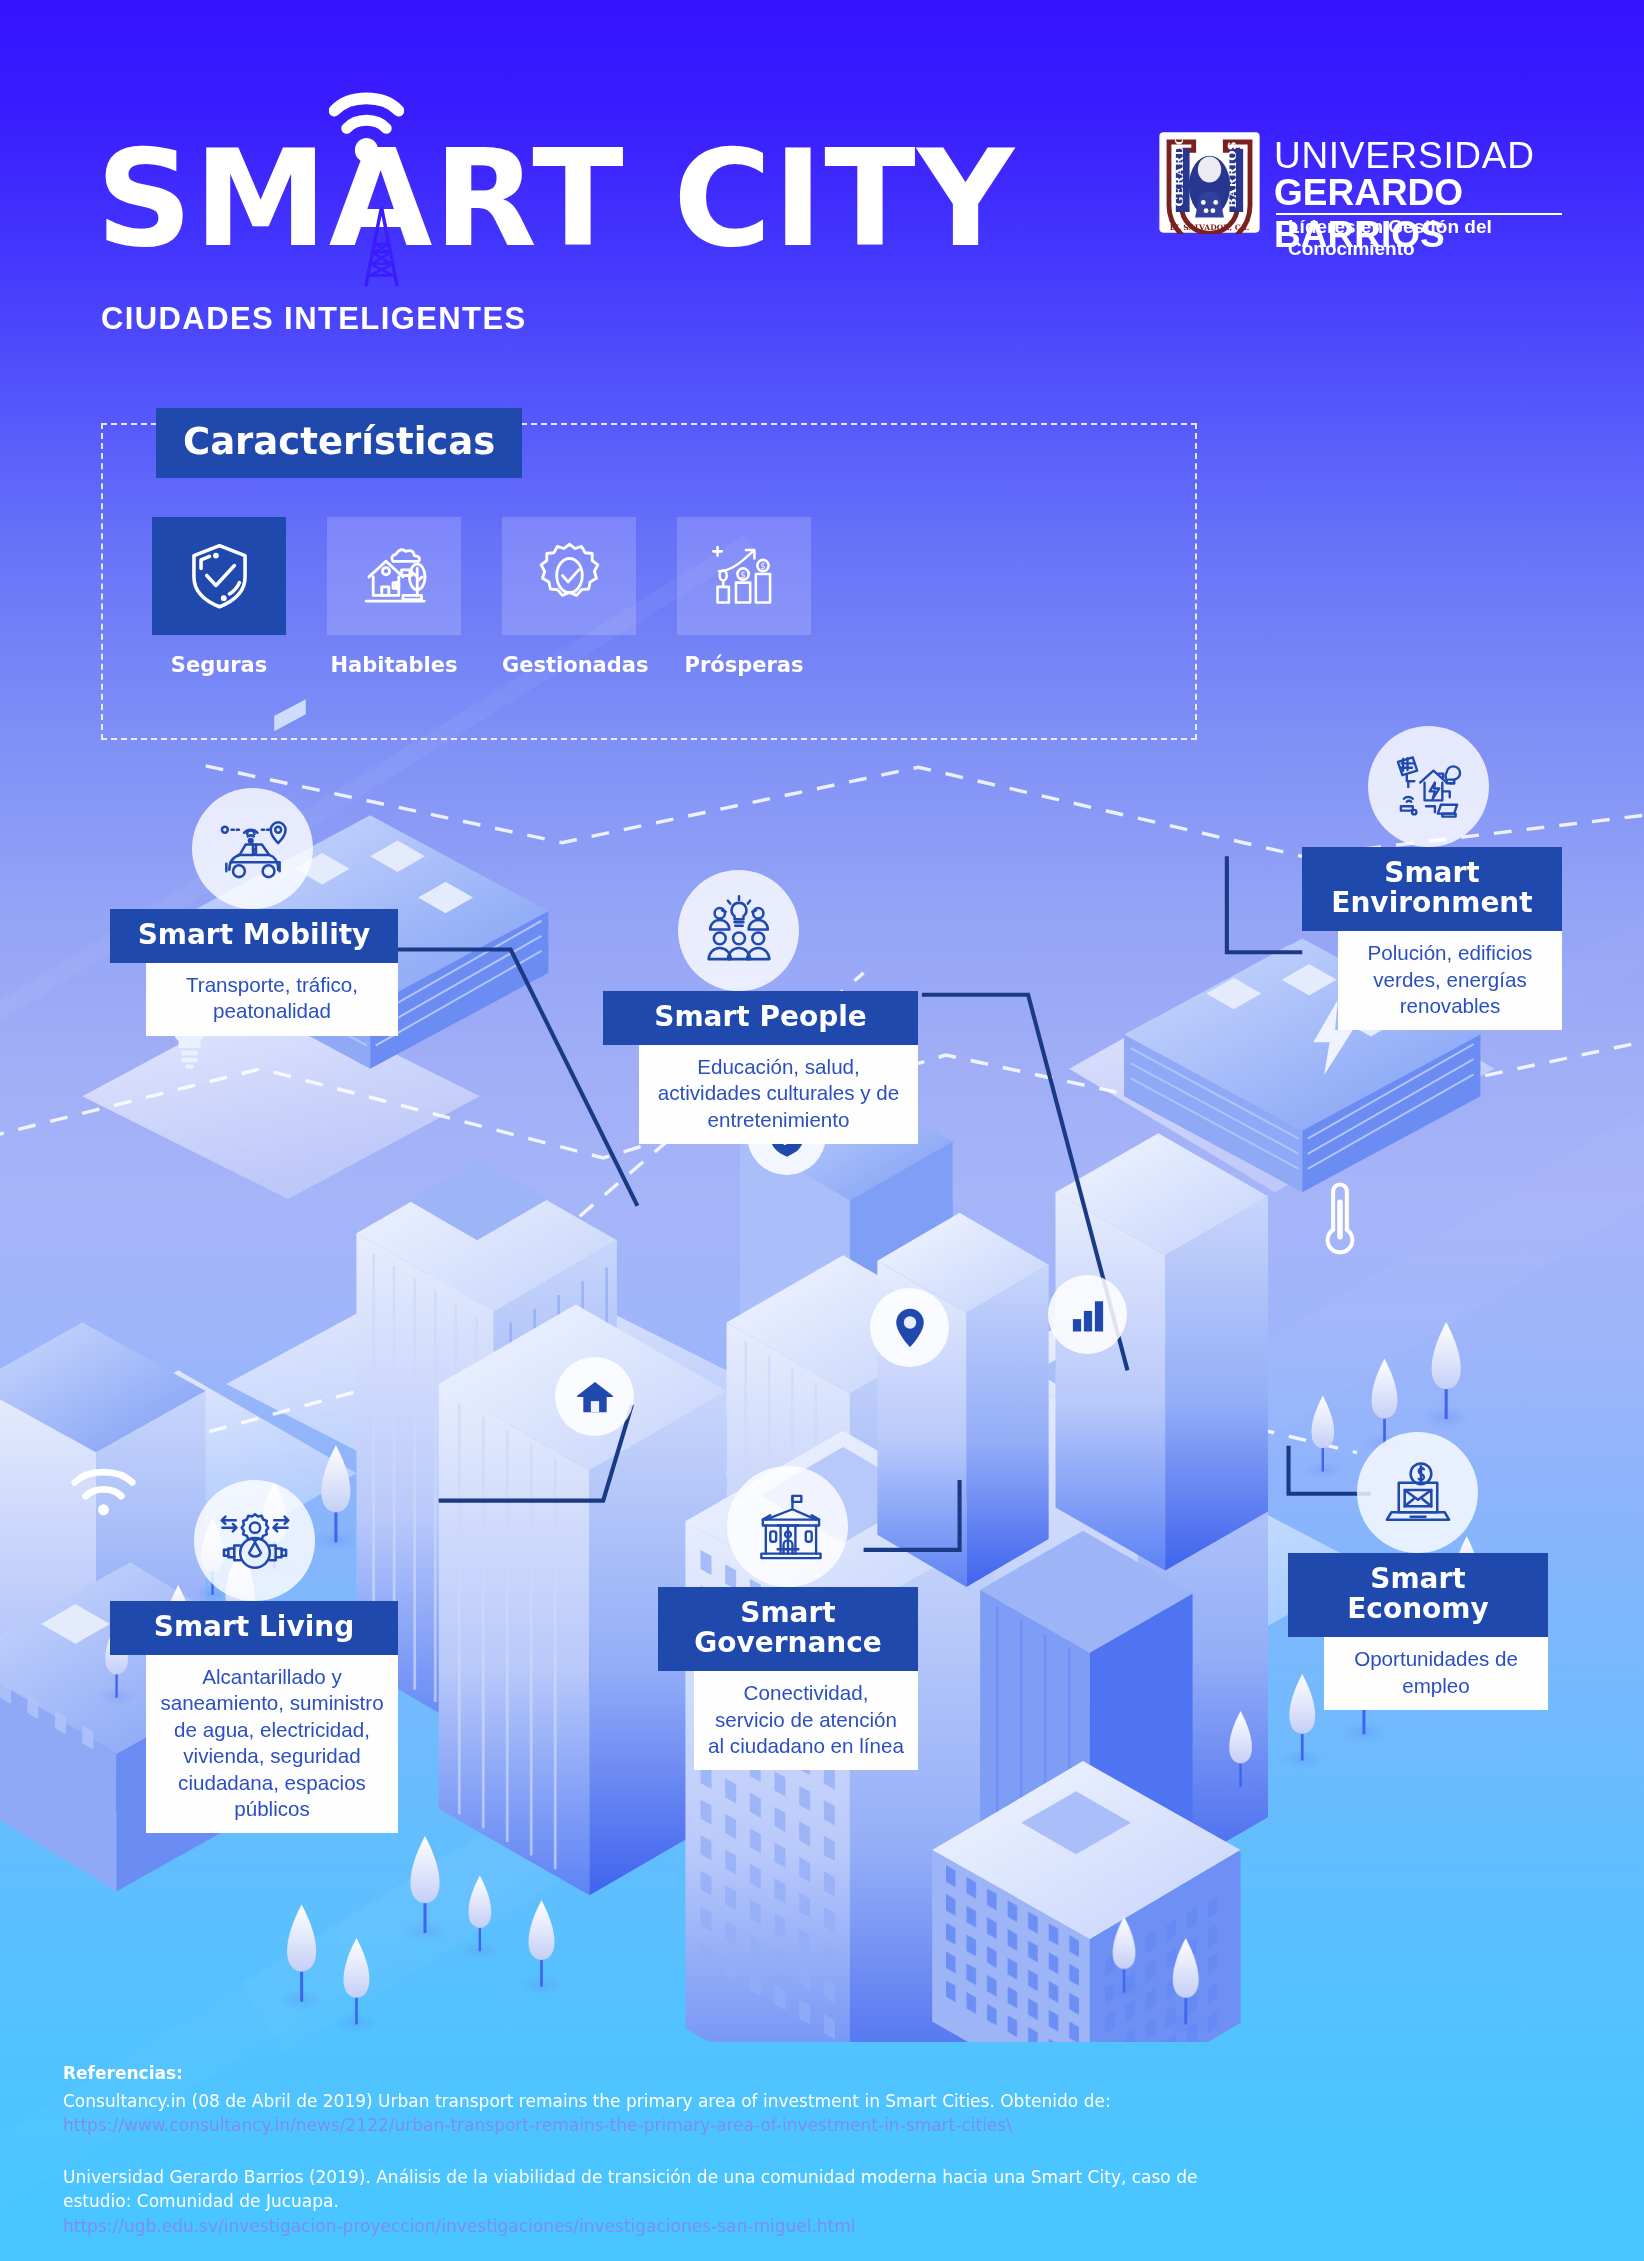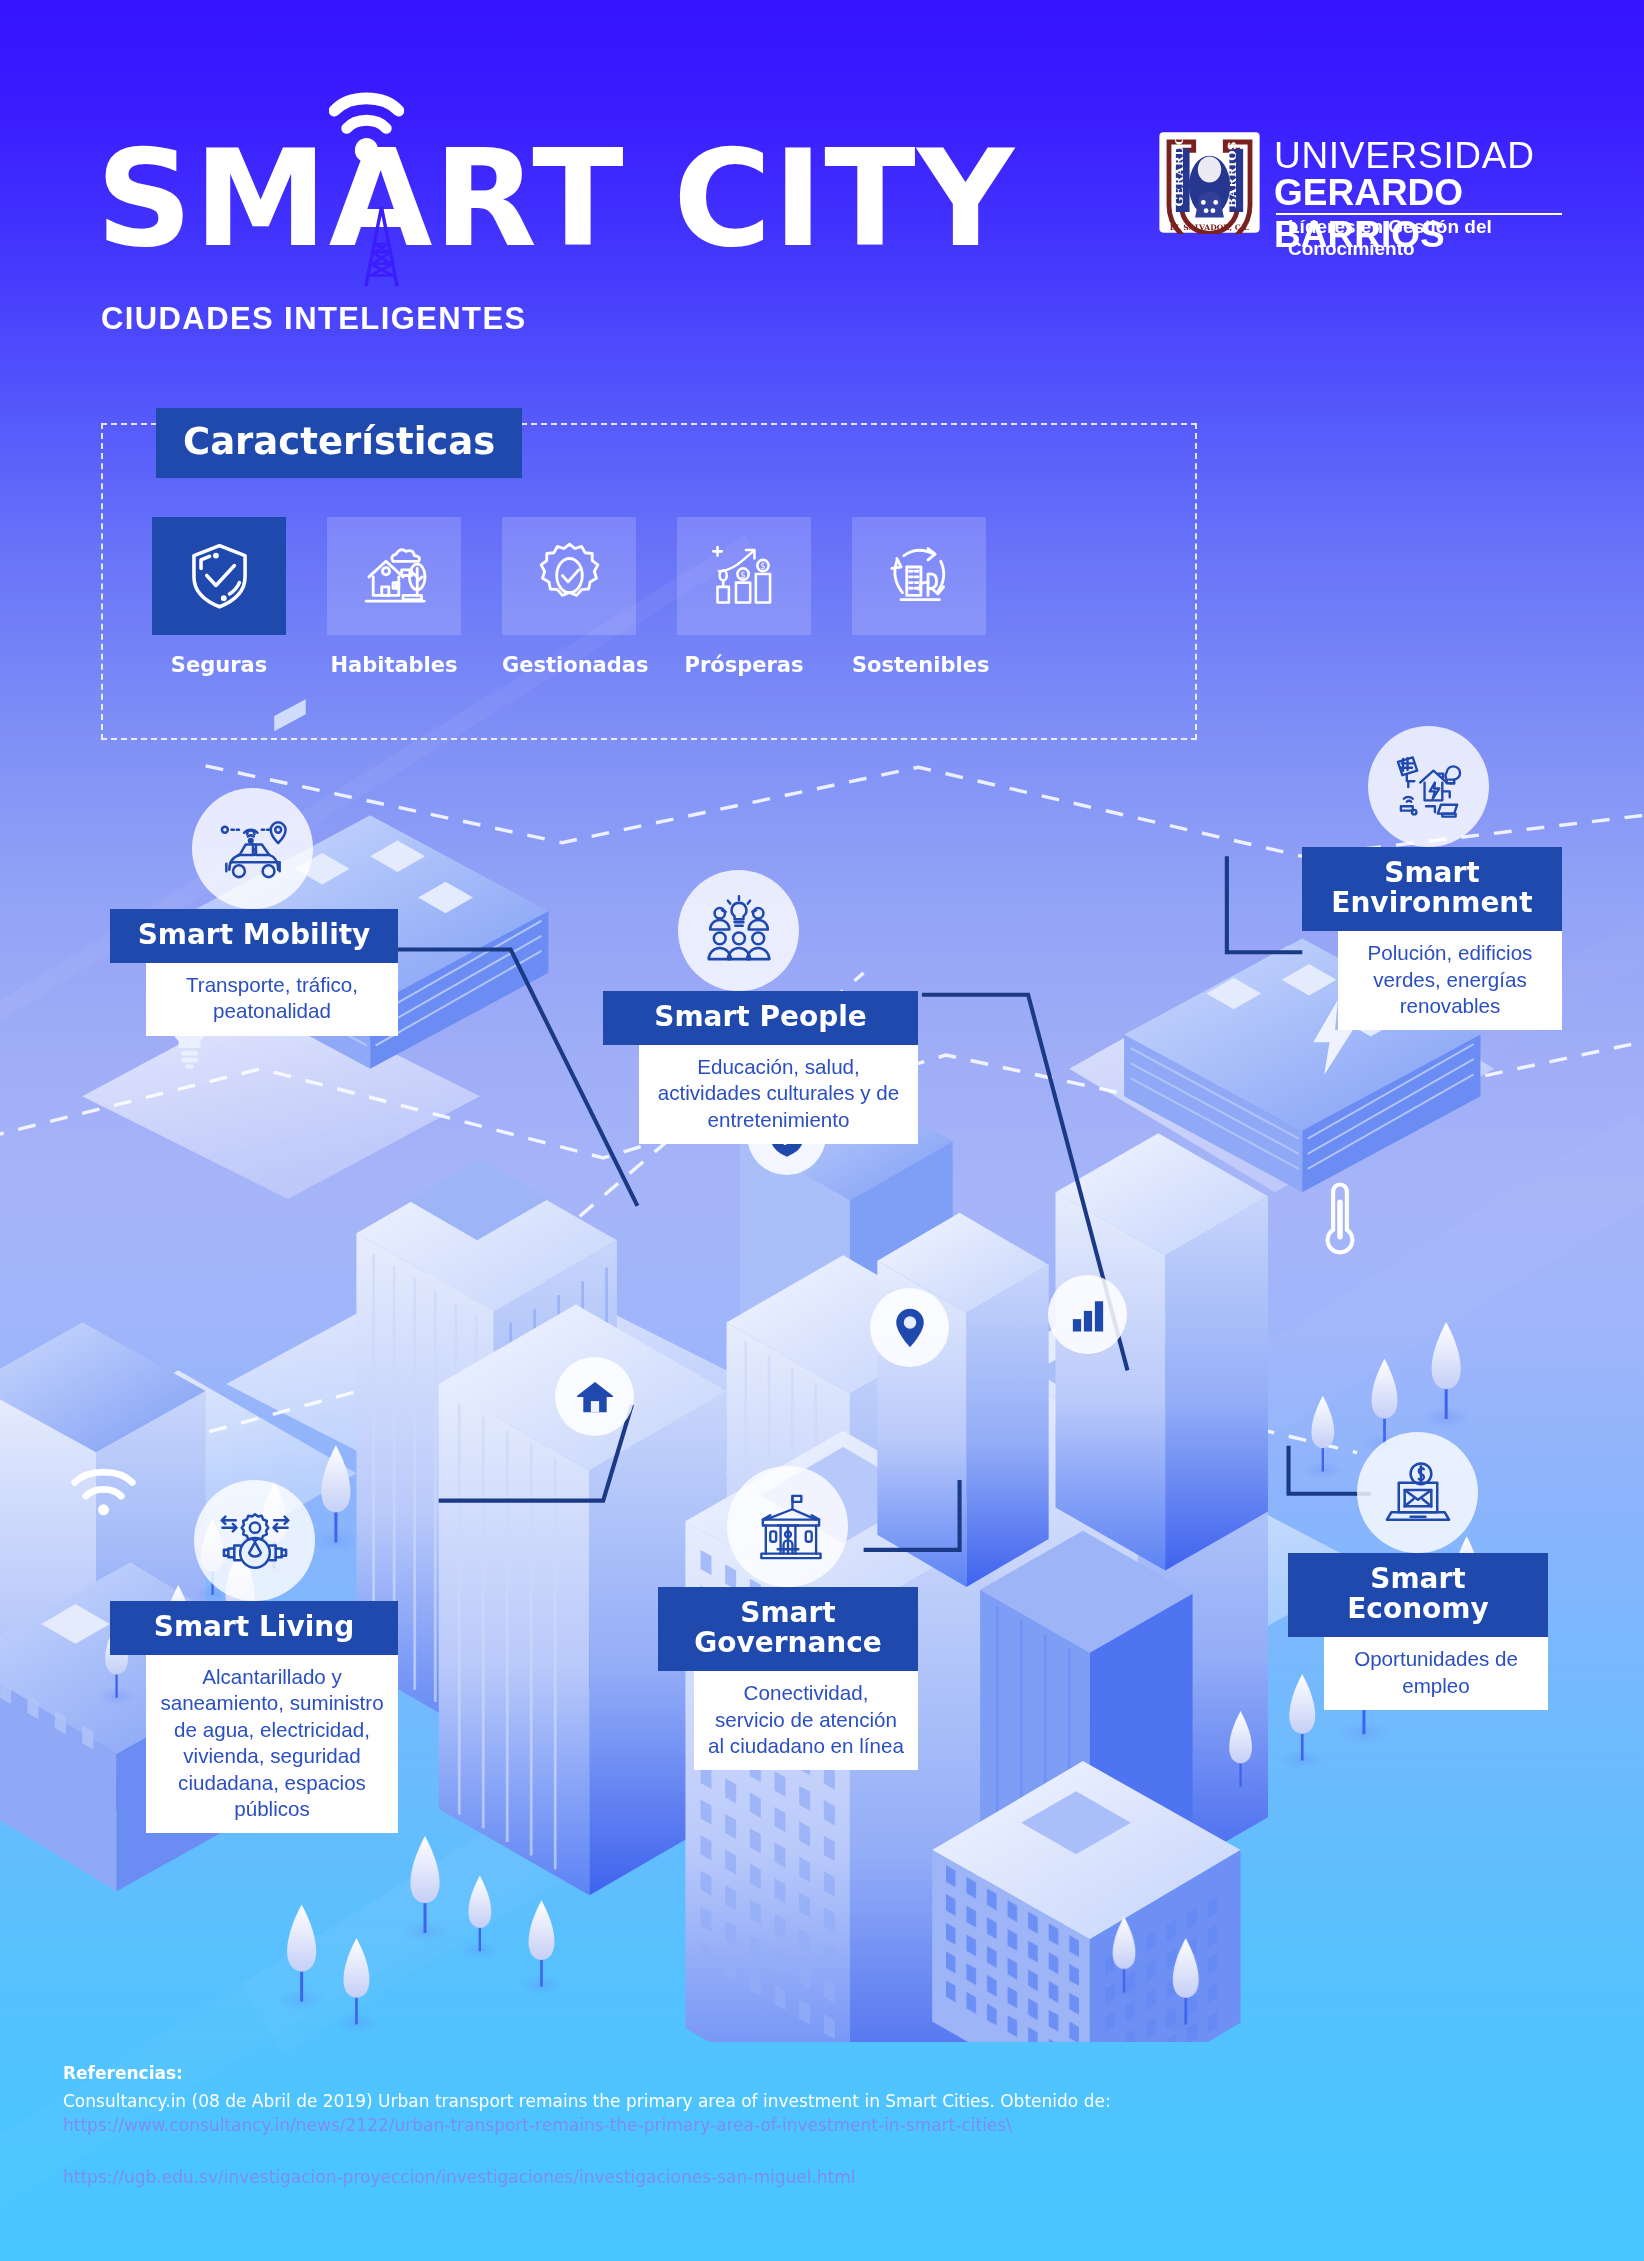--- a/index.html
+++ b/index.html
@@ -287,40 +287,20 @@
             <rect x="38" y="60" width="20" height="28"></rect>
             <circle cx="76" cy="36" r="8"></circle>
               <text x="76" y="41" font-size="12" fill="#fff" stroke="none" text-anchor="middle" font-family="DejaVu Sans, sans-serif">$</text>
             <rect x="66" y="48" width="20" height="40"></rect>
           </svg>
         </span>
       </div>
       <div class="feat-label">Prósperas</div>
     </div>
 
-    <div class="feat-item">
-      <div class="feat-tile">
-        <span>
-          <svg viewBox="0 0 100 100" fill="none" stroke="#fff" stroke-width="4" stroke-linecap="round" stroke-linejoin="round">
-            <path d="M28 22 q20 -14 42 -2"></path>
-              <path d="M62 12 l10 8 -10 8"></path>
-            <path d="M80 30 q10 22 -4 42"></path>
-              <path d="M84 66 l-8 10 -9 -8"></path>
-            <path d="M18 30 q-8 24 8 44"></path>
-              <path d="M18 26 l6 12 -13 2"></path>
-            <rect x="32" y="38" width="20" height="40"></rect>
-            <path d="M36 44 h4 M44 44 h4 M36 52 h4 M44 52 h4 M36 60 h4 M44 60 h4 M36 68 h4 M44 68 h4"></path>
-            <path d="M62 78 V48 q12 -2 12 10 q0 12 -12 10"></path>
-            <path d="M62 60 q-12 -2 -12 10"></path>
-            <path d="M24 84 h54"></path>
-          </svg>
-        </span>
-      </div>
-      <div class="feat-label">Sostenibles</div>
-    </div>
   </div>
 
   <svg id="city" viewBox="0 0 2400 1980">
     <defs>
       <linearGradient id="gTower" x1="0" y1="0" x2="0" y2="1">
         <stop offset="0%" stop-color="#e7edfd"></stop>
         <stop offset="55%" stop-color="#b9c9fa"></stop>
         <stop offset="100%" stop-color="#5d83f4"></stop>
       </linearGradient>
       <linearGradient id="gTowerD" x1="0" y1="0" x2="0" y2="1">
@@ -922,17 +902,18 @@
     </div>
     <div class="title">Smart Economy</div>
     <div class="desc">Oportunidades de empleo</div>
   </div>
 
   <div class="refs">
     <div class="h">Referencias:</div>
     <div class="l">Consultancy.in (08 de Abril de 2019) Urban transport remains the primary area of investment in Smart Cities. Obtenido de:</div>
     <div class="u">https://www.consultancy.in/news/2122/urban-transport-remains-the-primary-area-of-investment-in-smart-cities\</div>
     <div class="gap"></div>
+    <div class="l">Universidad Gerardo Barrios (2019). Análisis de la viabilidad de transición de una comunidad moderna hacia una Smart City, caso de estudio: Comunidad de Jucuapa.</div>
     <div class="u">https://ugb.edu.sv/investigacion-proyeccion/investigaciones/investigaciones-san-miguel.html</div>
   </div>
 
 </div>
 
 
 </body></html>

